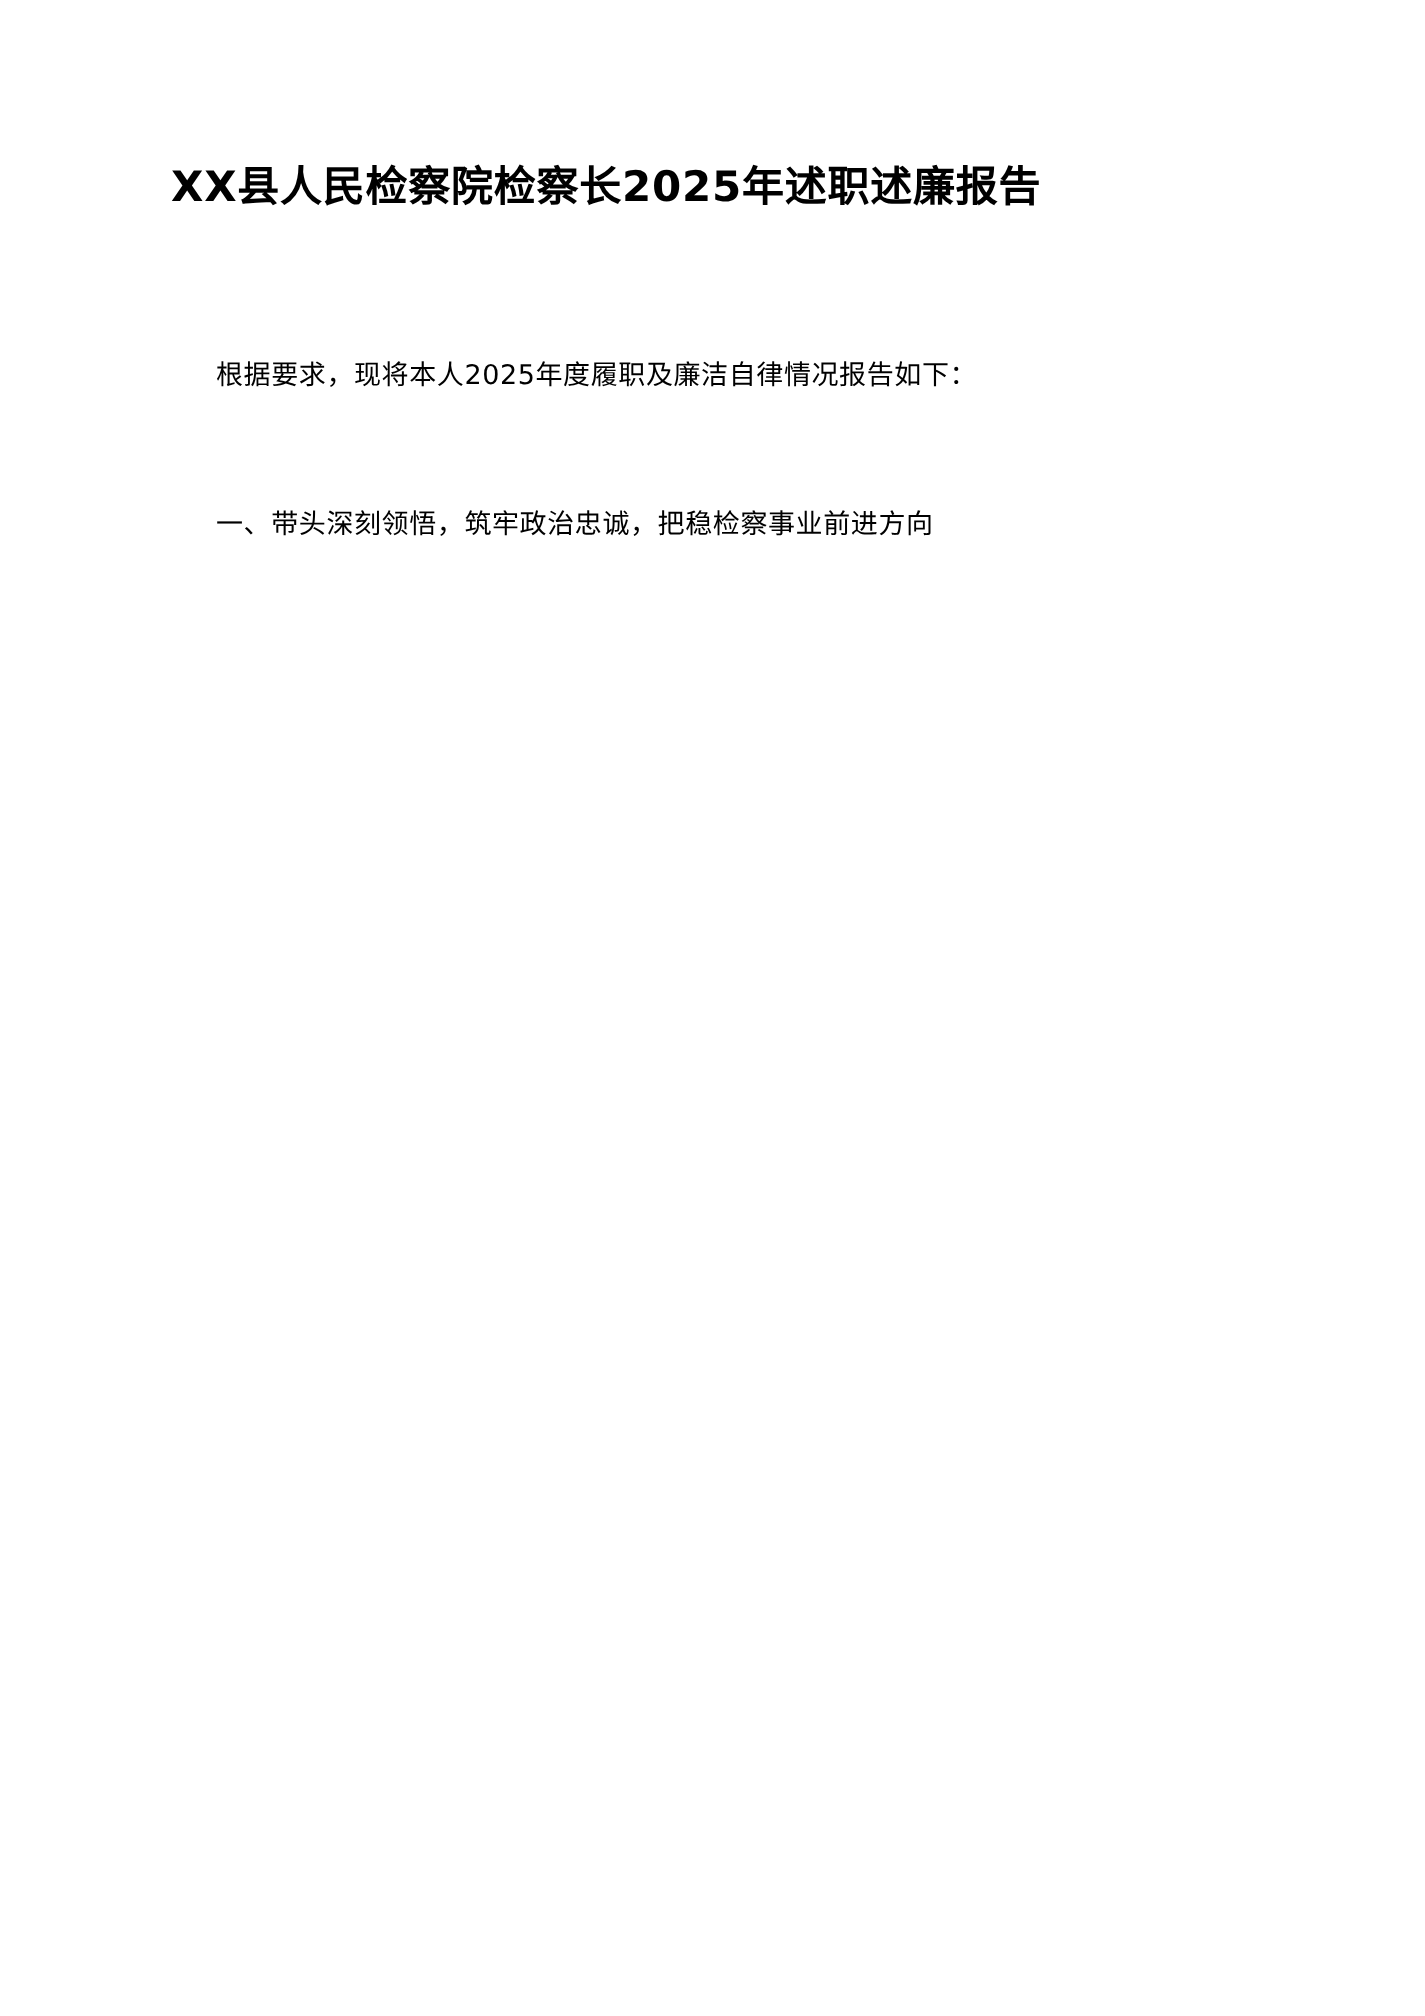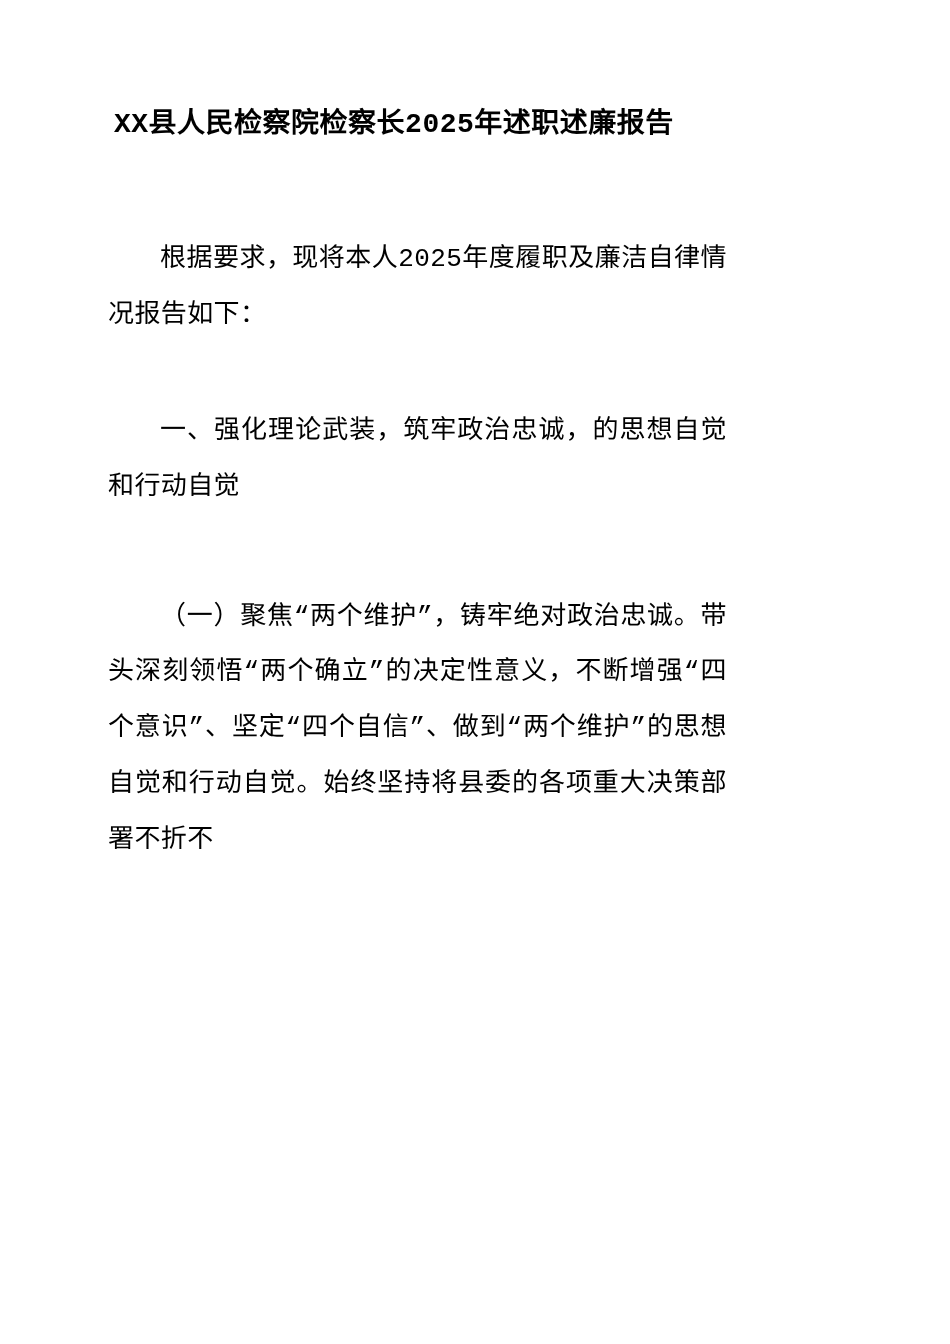--- a/index.html
+++ b/index.html
@@ -14,36 +14,35 @@
     color: #000000;
     overflow: hidden;
   }
   .page {
     position: relative;
     width: 835px;
     height: 1344px;
     background: #ffffff;
     box-sizing: border-box;
     padding: 104px 108px 0 108px;
-    font-family: Liberation Mono, monospace;
   }
   .doc-title {
     font-size: 28px;
     font-weight: bold;
     line-height: 1.5;
     letter-spacing: 0.5px;
     margin: 0 0 0 0;
     text-align: left;
     padding-left: 6px;
   }
   .spacer-after-title {
     height: 86px;
   }
   .para {
-    font-size: 26px;
+    font-size: 18px;
     line-height: 2.15;
     text-align: justify;
     text-justify: inter-ideograph;
     letter-spacing: 0.4px;
     margin: 0;
     text-indent: 2em;
   }
   .para + .para {
     margin-top: 0;
   }
@@ -56,20 +55,19 @@
 <div class="page">
 
   <h1 class="doc-title">XX县人民检察院检察长2025年述职述廉报告</h1>
 
   <div class="spacer-after-title"></div>
 
   <p class="para">根据要求，现将本人2025年度履职及廉洁自律情况报告如下：</p>
 
   <div class="gap-md"></div>
 
-  <p class="para">一、强化理论武装，筑牢政治忠诚，的思想自觉和行动自觉</p>
+  <p class="para">一、带头深刻领悟，筑牢政治忠诚，把稳检察事业前进方向</p>
 
 
   <div class="gap-lg"></div>
 
-  <p class="para">（一）聚焦“两个维护”，铸牢绝对政治忠诚。带头深刻领悟“两个确立”的决定性意义，不断增强“四个意识”、坚定“四个自信”、做到“两个维护”的思想自觉和行动自觉。始终坚持将县委的各项重大决策部署不折不</p>
 
 </div>
 
 </body></html>

